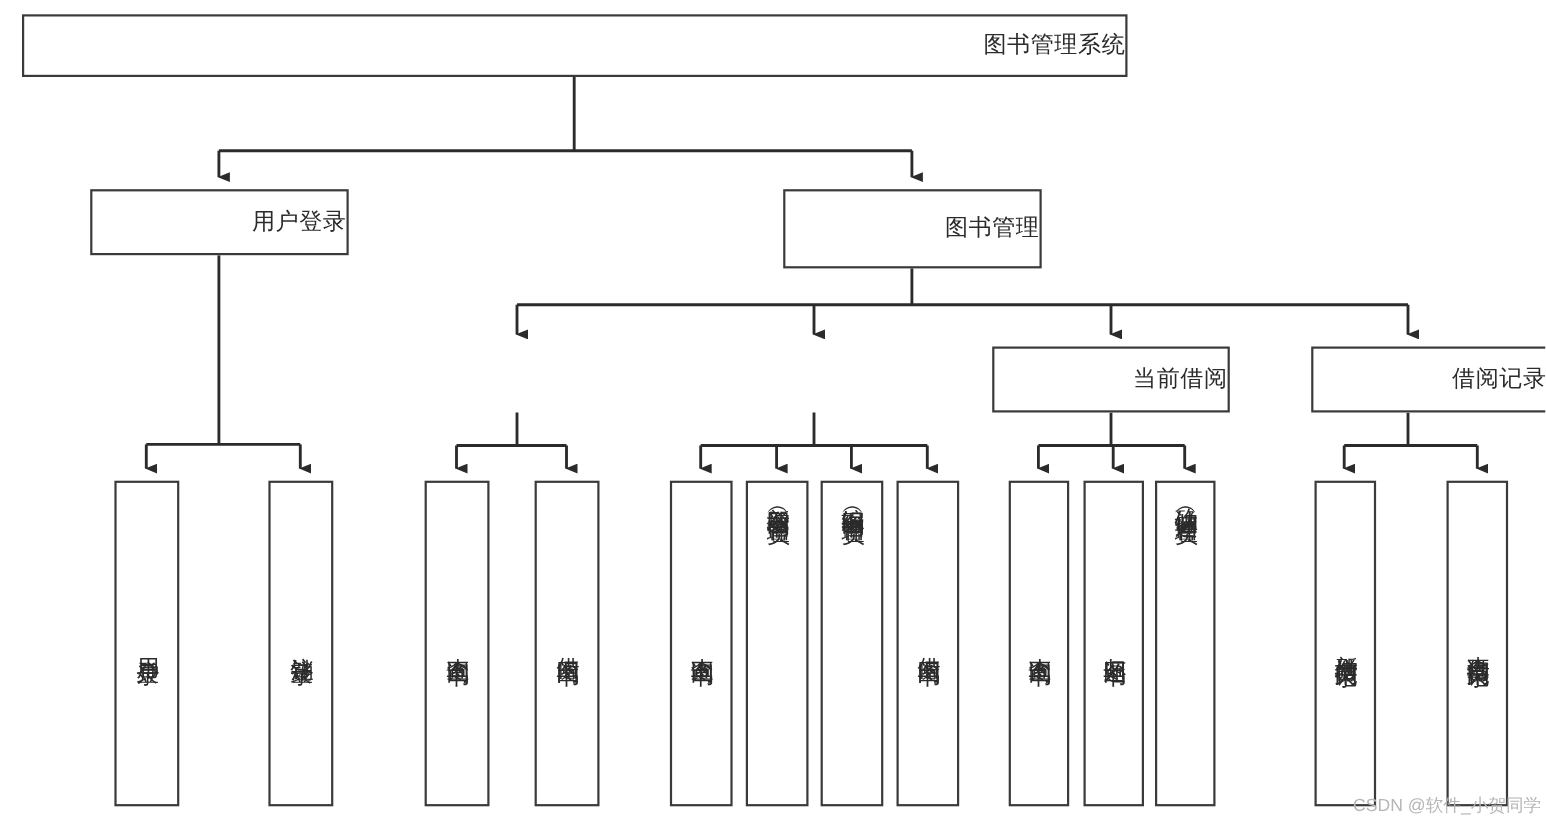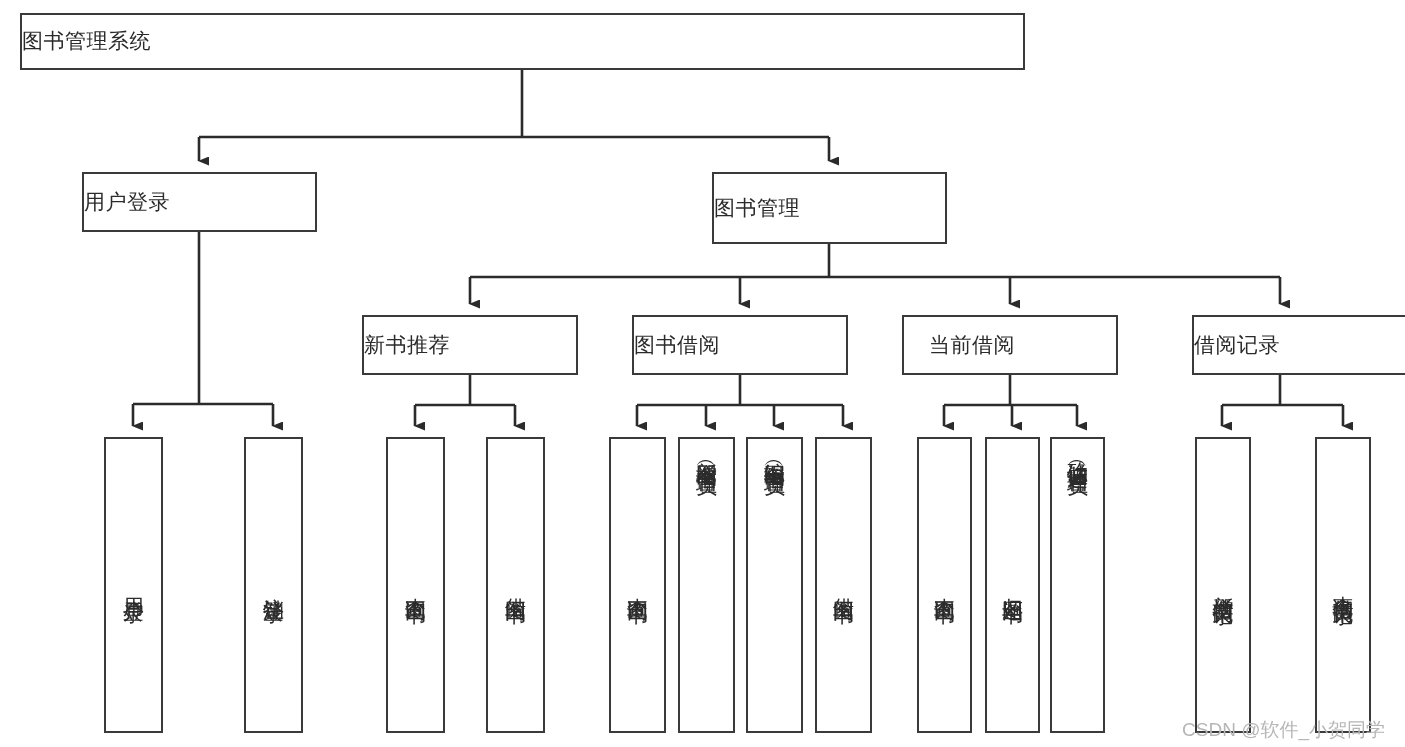--- a/index.html
+++ b/index.html
@@ -25,21 +25,21 @@
     width: 1405px;
     height: 747px;
   }
   .node {
     position: absolute;
     box-sizing: border-box;
     background: #ffffff;
     border: 2px solid #3a3a3a;
     display: flex;
     align-items: center;
-    justify-content: flex-start;
+    justify-content: flex-end;
     z-index: 2;
   }
   .node-label {
     font-size: 21px;
     line-height: 1.15;
     color: #2b2b2b;
     letter-spacing: 0.5px;
     white-space: nowrap;
   }
   .node.leaf {
@@ -54,23 +54,23 @@
     letter-spacing: 2px;
     line-height: 1.05;
     white-space: nowrap;
   }
   .node.leaf.centered {
     align-items: center;
     padding-top: 0;
   }
   .watermark {
     position: absolute;
-    right: 20px;
+    right: 4px;
     bottom: 4px;
-    font-size: 19px;
+    font-size: 16px;
     color: #b6b6b6;
     z-index: 5;
     white-space: nowrap;
   }
 </style>
 </head>
 <body>
 
 <div id="canvas">
 
@@ -128,26 +128,20 @@
     <span class="node-label">图书管理系统</span>
   </div>
 
   <div class="node" style="left:82px; top:172px; width:235px; height:60px;">
     <span class="node-label">用户登录</span>
   </div>
   <div class="node" style="left:712px; top:172px; width:235px; height:72px;">
     <span class="node-label">图书管理</span>
   </div>
 
-  <div class="node" style="left:362px; top:315px; width:216px; height:60px;">
-    <span class="node-label">新书推荐</span>
-  </div>
-  <div class="node" style="left:632px; top:315px; width:216px; height:60px;">
-    <span class="node-label">图书借阅</span>
-  </div>
   <div class="node" style="left:902px; top:315px; width:216px; height:60px;padding-left:25px;">
     <span class="node-label">当前借阅</span>
   </div>
   <div class="node" style="left:1172px; top:315px; width:216px; height:60px;margin-left:20px;">
     <span class="node-label">借阅记录</span>
   </div>
 
   <div class="node leaf centered" style="left:104px; top:437px; width:59px; height:296px;">
     <span class="node-label">用户登录</span>
   </div>

